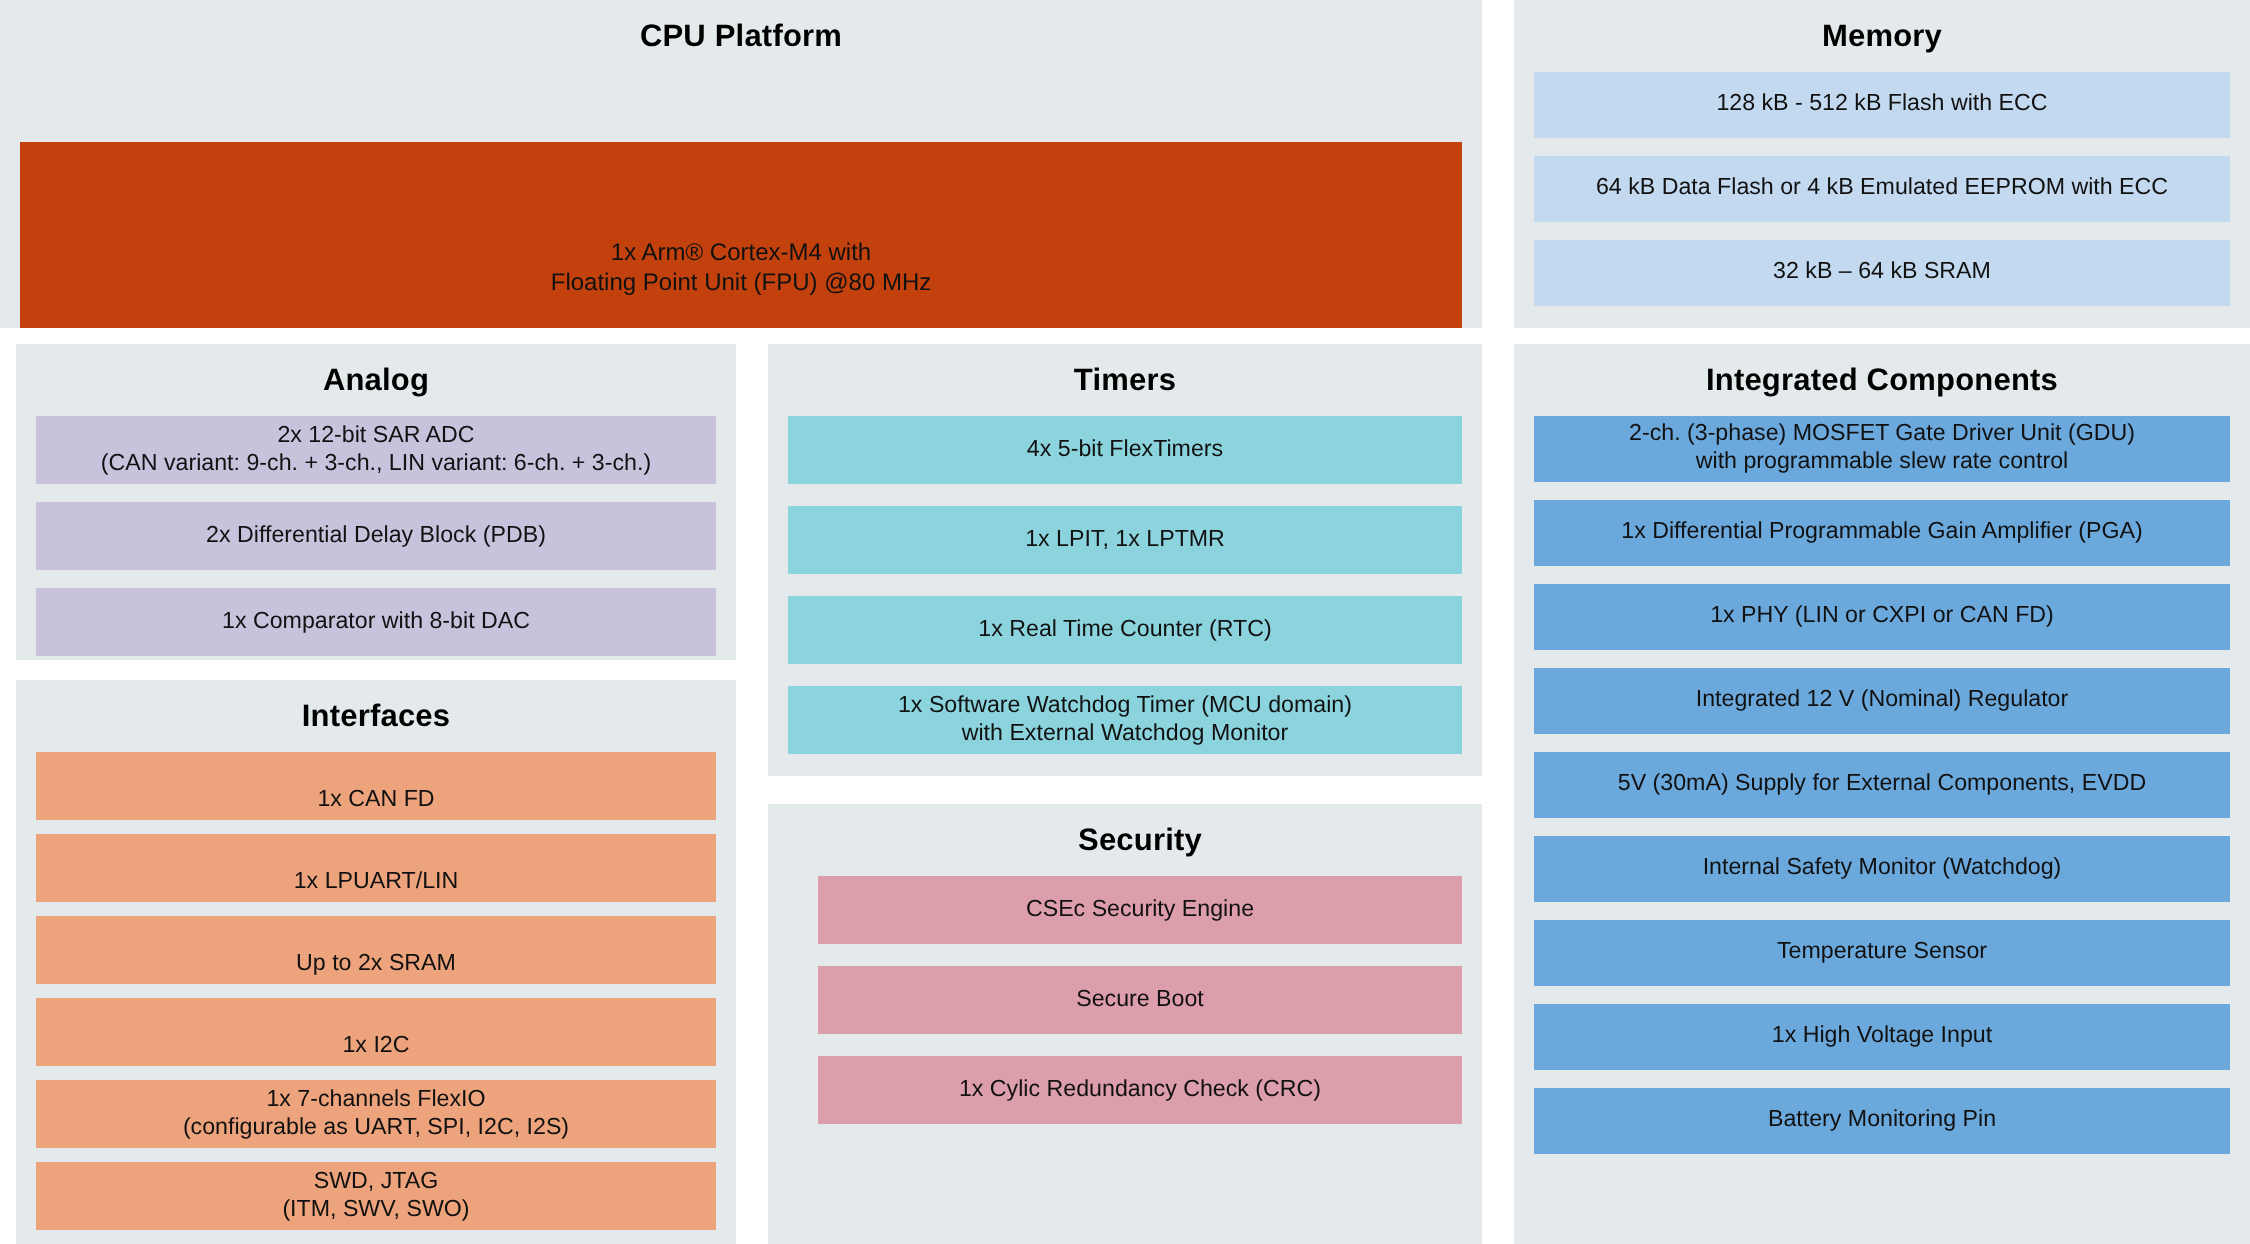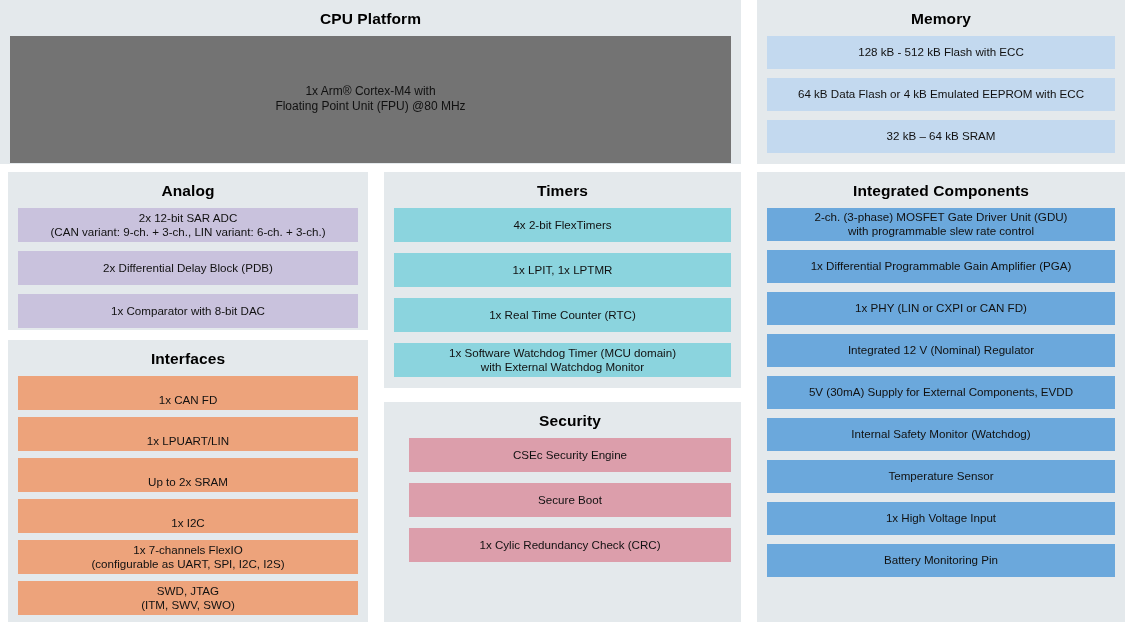--- a/index.html
+++ b/index.html
@@ -51,21 +51,21 @@
     align-items: center;
     justify-content: center;
     text-align: center;
     font-size: 11.6px;
     line-height: 13.6px;
     color: #111111;
     padding: 3px 6px;
   }
 
   
-  .c-cpu        { background: #737373; }
+  .c-cpu        { background: #c2410c; margin-top: 35px; }
   .c-memory     { background: #c3d9ef; }
   .c-analog     { background: #c9c2dd; }
   .c-timers     { background: #8bd4de; }
   .c-interfaces { background: #eda37b; align-items: flex-end; }
   .c-security   { background: #dc9eab; }
   .c-integrated { background: #6ba8dc; }
 
   
   #panel-cpu       { left: 0px;   top: 0px;   width: 741px; height: 164px; }
   #panel-memory    { left: 757px; top: 0px;   width: 368px; height: 164px; }
@@ -181,21 +181,21 @@
           <span class="line2">(ITM, SWV, SWO)</span>
         </span>
       </div>
     </div>
   </div>
 
   <div class="panel" id="panel-timers">
     <div class="panel-title">Timers</div>
     <div class="blocks">
       <div class="block c-timers">
-        <span>4x 2-bit FlexTimers</span>
+        <span>4x 5-bit FlexTimers</span>
       </div>
       <div class="block c-timers">
         <span>1x LPIT, 1x LPTMR</span>
       </div>
       <div class="block c-timers">
         <span>1x Real Time Counter (RTC)</span>
       </div>
       <div class="block c-timers">
         <span>
           <span>1x Software Watchdog Timer (MCU domain)</span>

